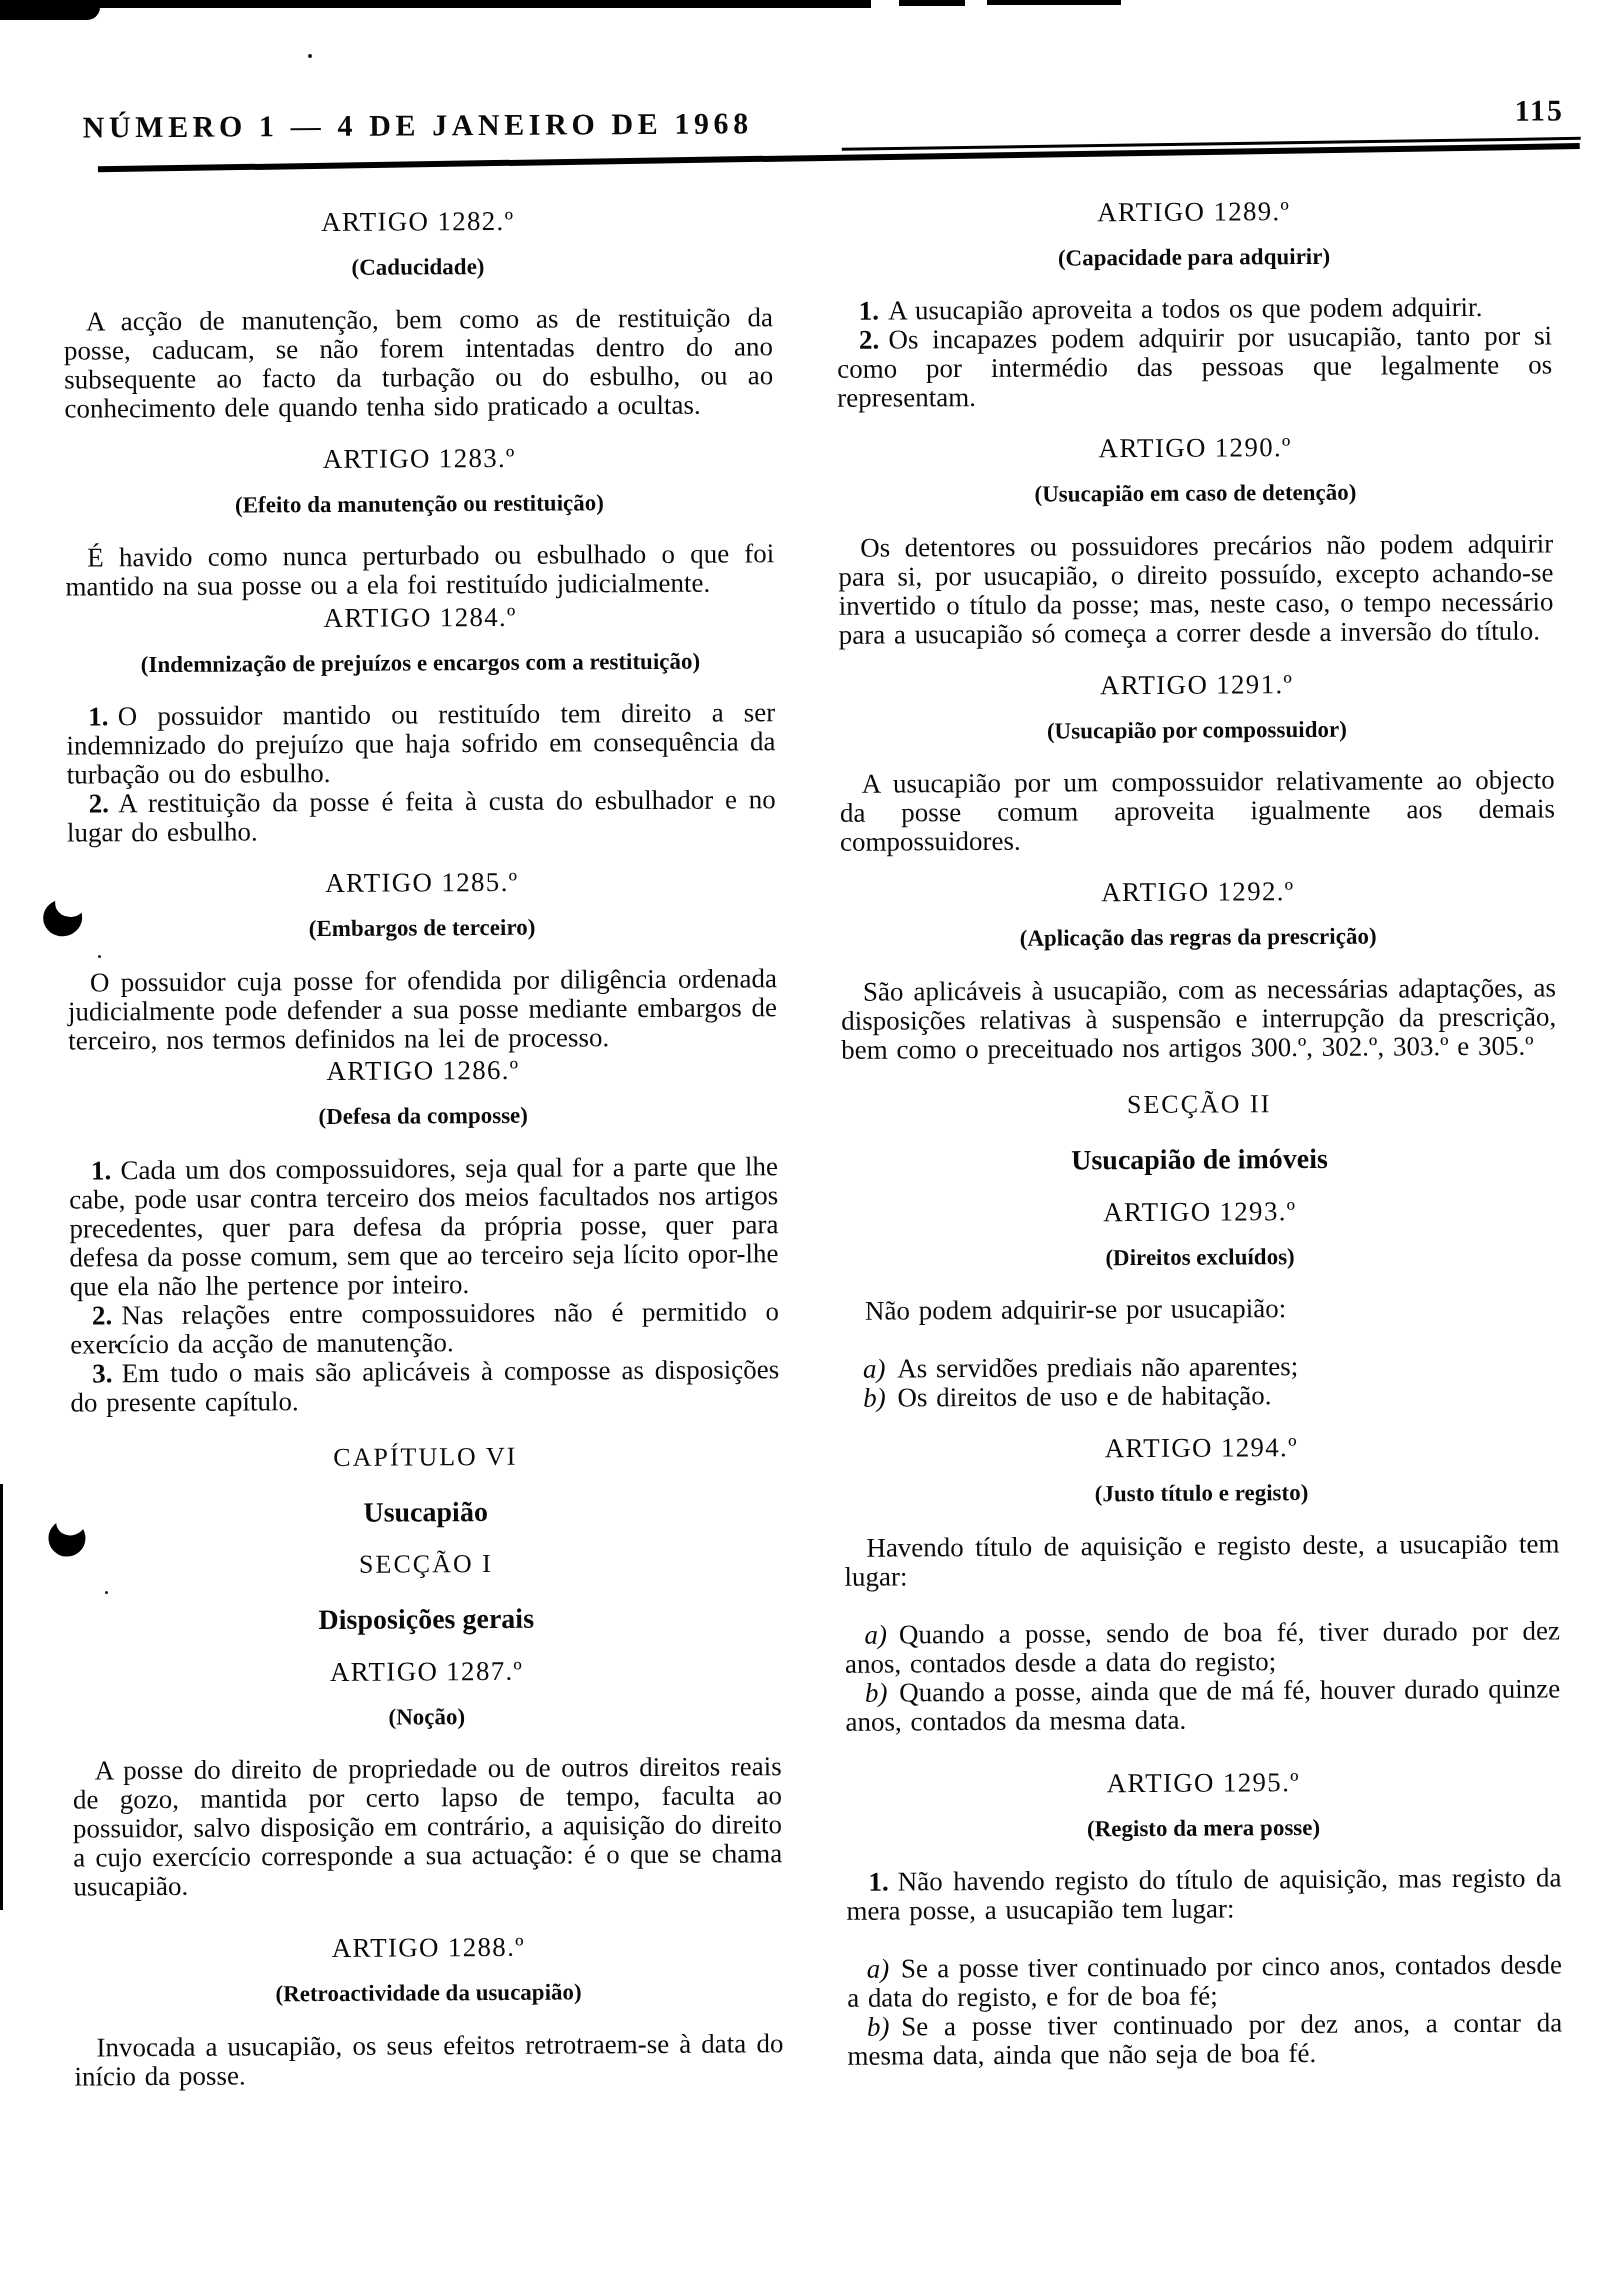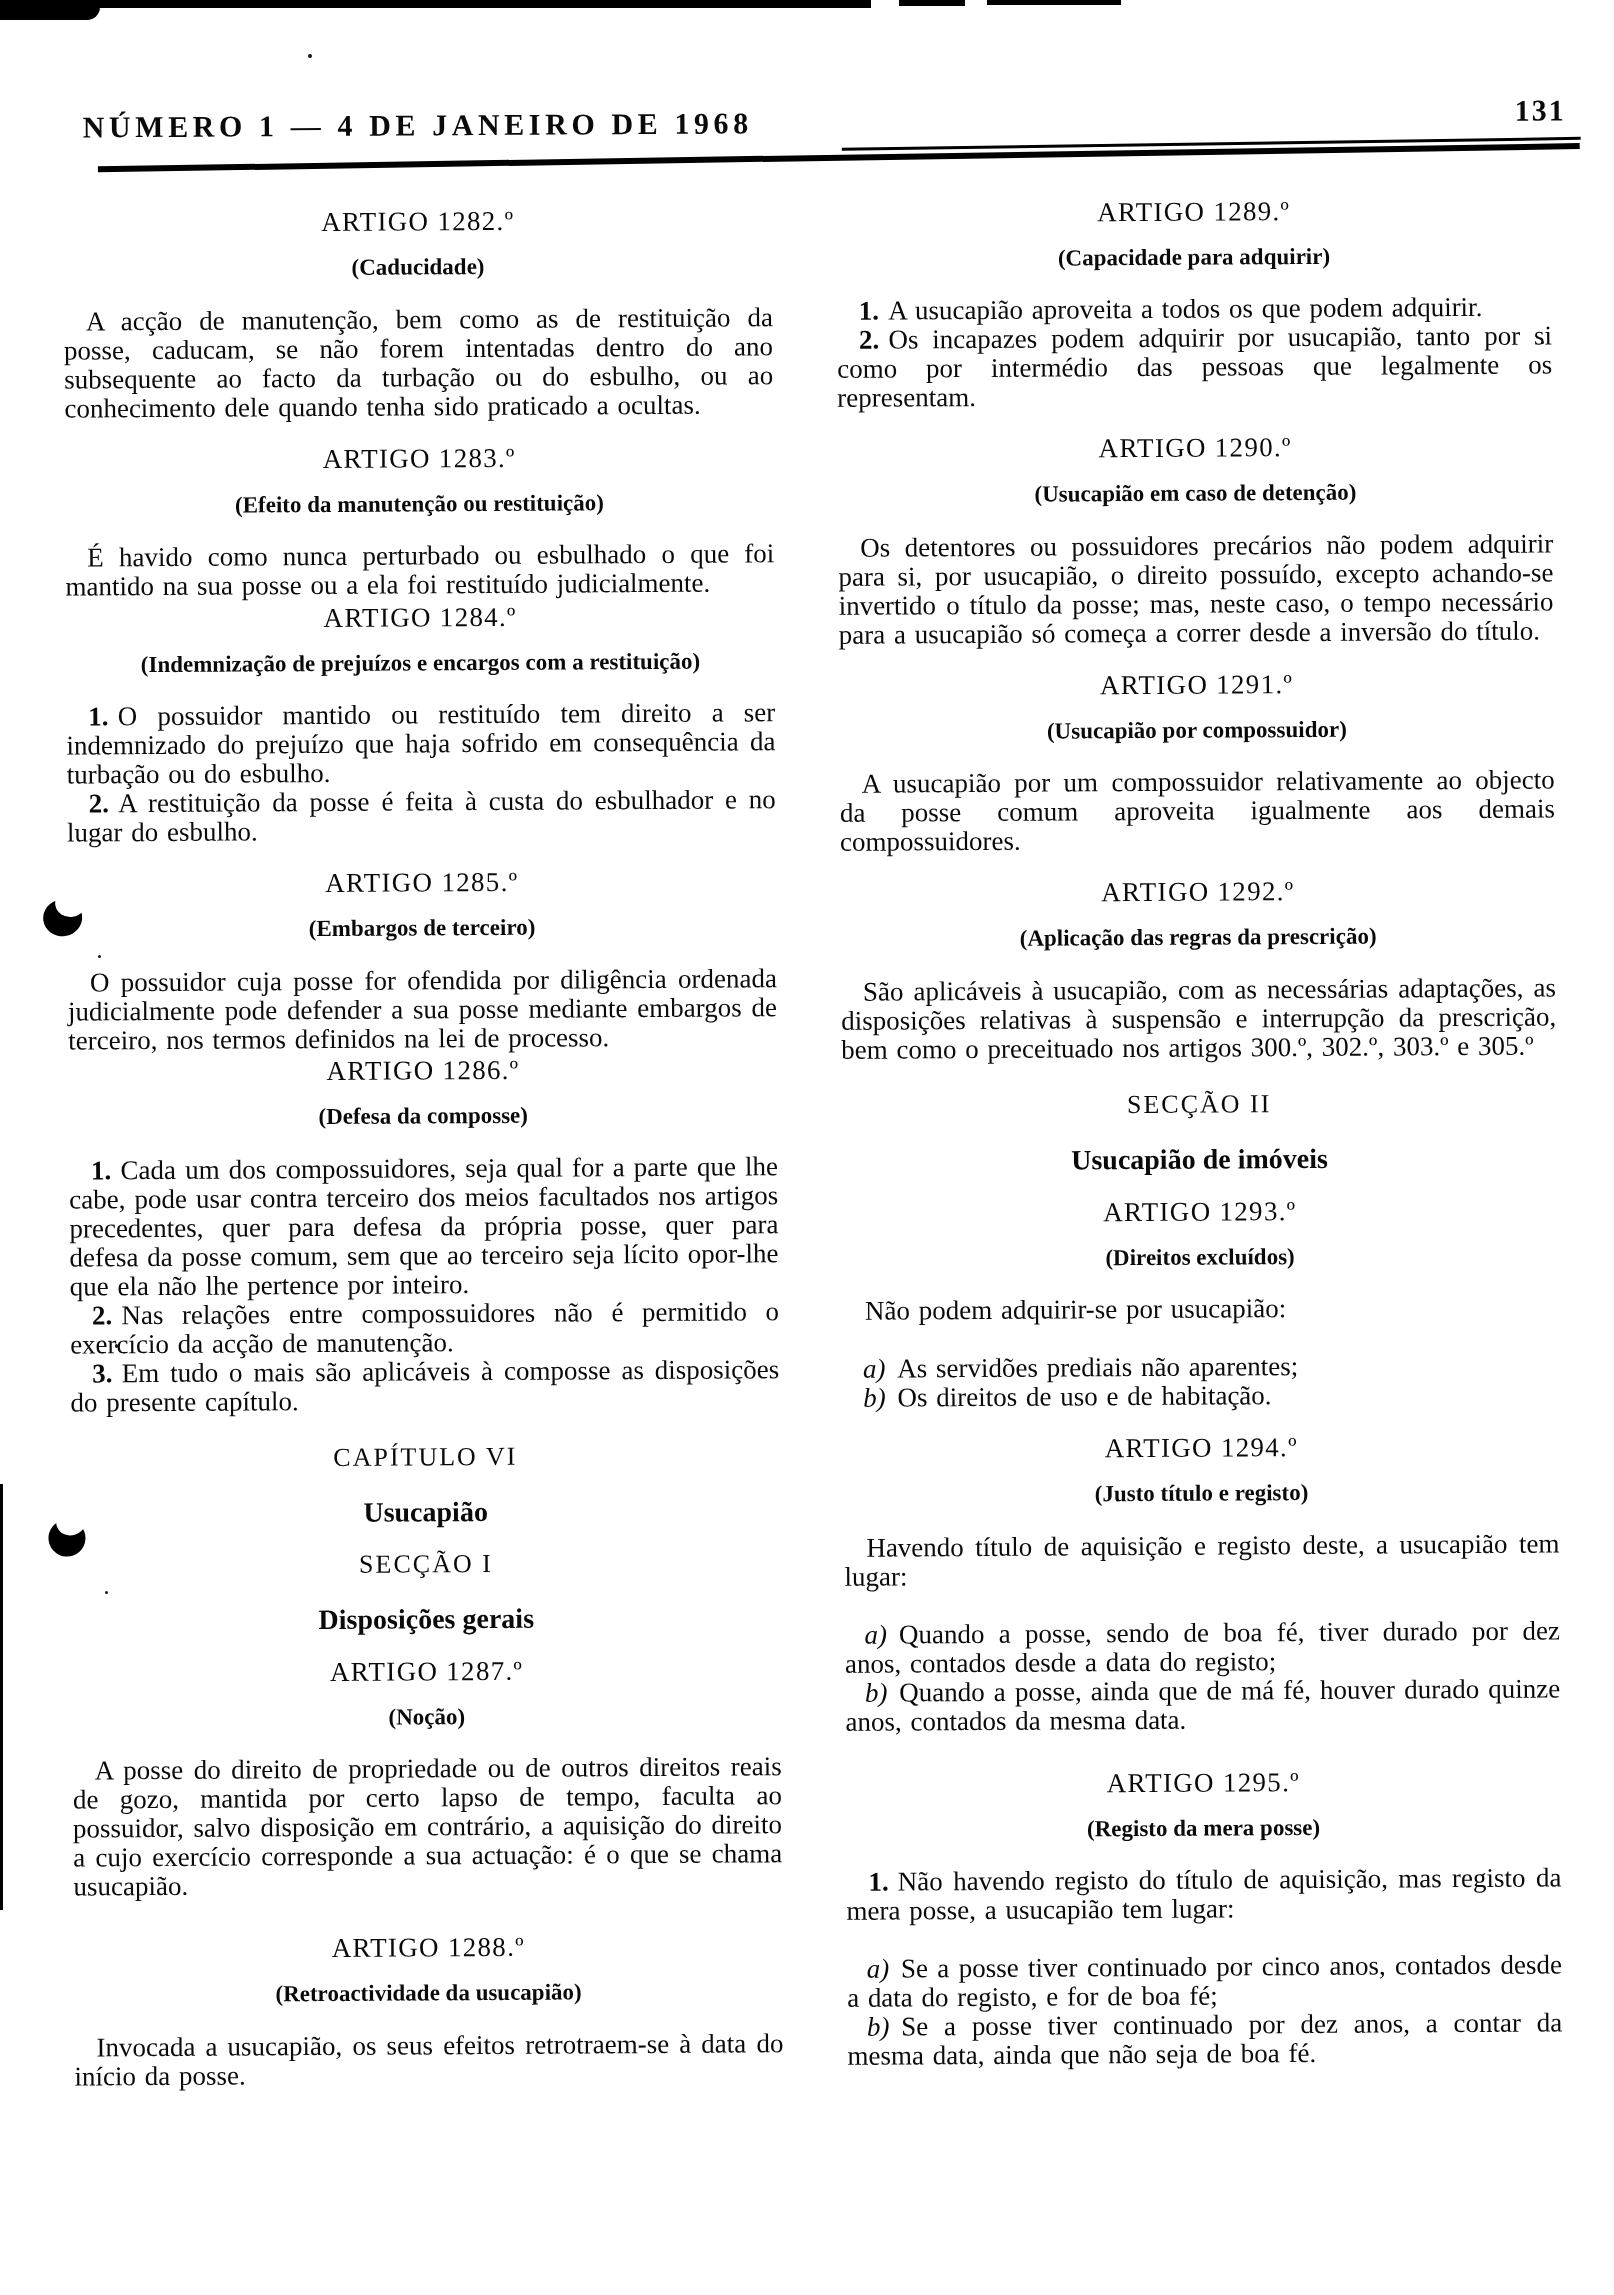--- a/index.html
+++ b/index.html
@@ -73,21 +73,21 @@
   <div class="blot blot2"></div>
   <div class="speck" style="left:308px;top:54px;width:3.9px;height:3.9px;"></div>
   <div class="speck" style="left:98px;top:955px;width:3.3px;height:3.3px;"></div>
   <div class="speck" style="left:115px;top:1344px;width:3.3px;height:3.9px;"></div>
   <div class="speck" style="left:105px;top:1591px;width:3.3px;height:3.3px;"></div>
   <div class="speck" style="left:1541px;top:341px;width:3.3px;height:3.3px;"></div>
 
   <div class="tilt">
 
     <div class="issue">NÚMERO 1 — 4 DE JANEIRO DE 1968</div>
-    <div class="pagenum">131</div>
+    <div class="pagenum">115</div>
     <div class="rule-main"></div>
     <div class="rule-thin"></div>
 
     <div class="col col-left">
 
       <section>
         <h2 class="art-head" style="margin-top:9.2px;">ARTIGO 1282.º</h2>
         <h3 class="art-sub">(Caducidade)</h3>
         <p class="body-p"><span>A acção de manutenção, bem como as de restituição da posse, caducam, se não forem intentadas dentro do ano subsequente ao facto da turbação ou do esbulho, ou ao conhecimento dele quando tenha sido praticado a ocultas.</span></p>
       </section>

